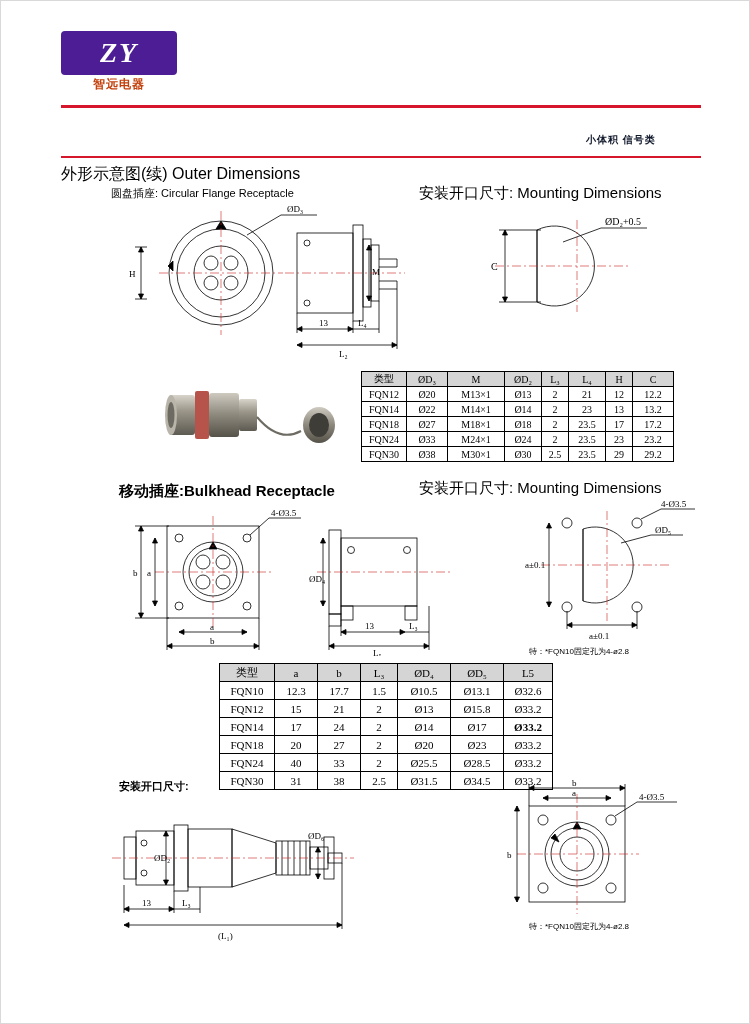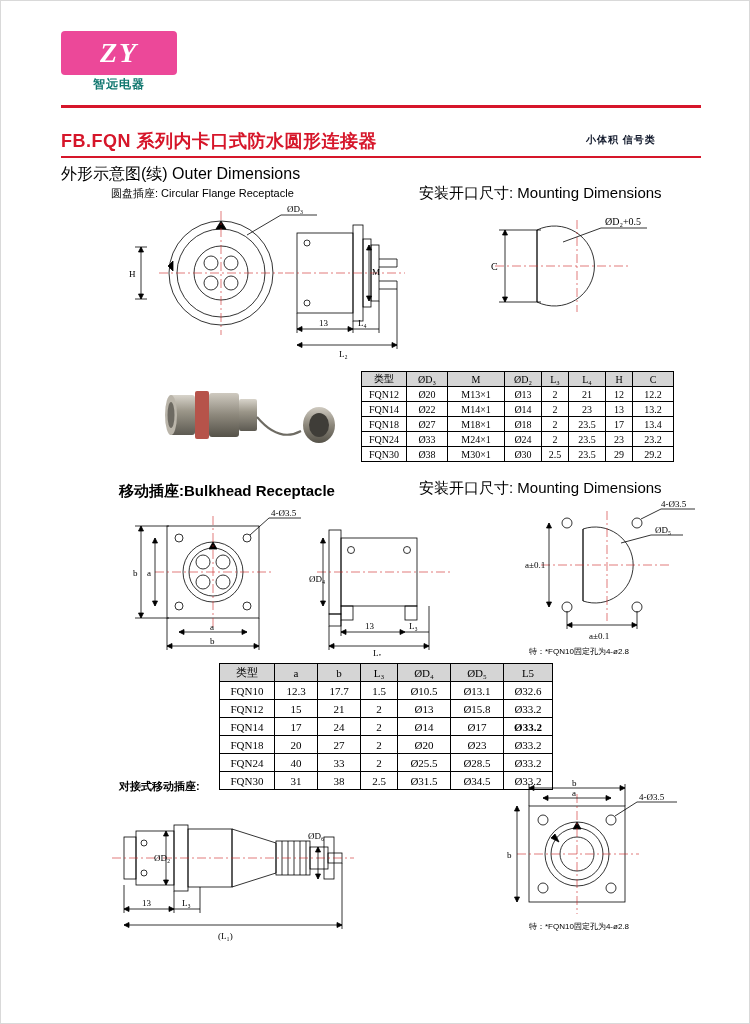--- a/index.html
+++ b/index.html
@@ -20,30 +20,30 @@
   }
   
   .header{
     position:absolute;left:60px;top:30px;width:640px;height:70px;
   }
   .logo{
     position:absolute;left:0;top:0;width:118px;height:64px;
   }
   .logo-box{
     position:absolute;left:0;top:0;width:116px;height:44px;
-    background:#ec4899;border-radius:4px;
+    background:#4c1d95;border-radius:4px;
     display:flex;align-items:center;justify-content:center;
   }
   .logo-zy{
     color:#fff;font-size:28px;font-weight:bold;font-style:italic;
     font-family:"Liberation Serif", serif;letter-spacing:2px;
   }
   .logo-sub{
     position:absolute;left:0;top:45px;width:116px;text-align:center;
-    font-size:12px;font-weight:bold;color:#0f766e;letter-spacing:1px;
+    font-size:12px;font-weight:bold;color:#c2410c;letter-spacing:1px;
   }
   .header-title{
     position:absolute;left:130px;top:8px;
     font-size:27px;font-weight:bold;letter-spacing:1px;
     font-family:"Liberation Sans", sans-serif;
   }
   .header-rule{
     position:absolute;left:60px;top:104px;width:640px;height:3px;background:#d6162a;
   }
   
@@ -114,30 +114,29 @@
   <div class="header">
     <div class="logo">
       <div class="logo-box">
         <span class="logo-zy">ZY</span>
       </div>
       <div class="logo-sub">智远电器</div>
     </div>
   </div>
   <div class="header-rule"></div>
 
-  <div class="subtitle">FB.FQN 系列内卡口式防水圆形连接器</div>
   <div class="subtitle-right">小体积  信号类</div>
   <div class="subtitle-rule"></div>
 
   <div class="lbl lbl-1">外形示意图(续) Outer Dimensions</div>
   <div class="lbl lbl-1b">圆盘插座: Circular Flange Receptacle</div>
   <div class="lbl lbl-2">安装开口尺寸: Mounting Dimensions</div>
   <div class="lbl lbl-3">移动插座:Bulkhead Receptacle</div>
   <div class="lbl lbl-4">安装开口尺寸: Mounting Dimensions</div>
-  <div class="lbl lbl-5">对接式移动插座:</div>
+  <div class="lbl lbl-5">安装开口尺寸:</div>
 
   <div class="draw" style="left:120px;top:200px;">
     <svg width="260" height="160" viewBox="0 0 260 160">
       <g fill="none" stroke="#000" stroke-width="0.8">
 
         <circle cx="100" cy="72" r="52"></circle>
         <circle cx="100" cy="72" r="44"></circle>
         <circle cx="100" cy="72" r="27"></circle>
 
         <circle cx="90" cy="62" r="7"></circle>
@@ -296,21 +295,21 @@
         <td>13.2</td>
       </tr>
       <tr>
         <td>FQN18</td>
         <td>Ø27</td>
         <td>M18×1</td>
         <td>Ø18</td>
         <td>2</td>
         <td>23.5</td>
         <td>17</td>
-        <td>13.4</td>
+        <td>17.2</td>
       </tr>
       <tr>
         <td>FQN24</td>
         <td>Ø33</td>
         <td>M24×1</td>
         <td>Ø24</td>
         <td>2</td>
         <td>23.5</td>
         <td>23</td>
         <td>23.2</td>

